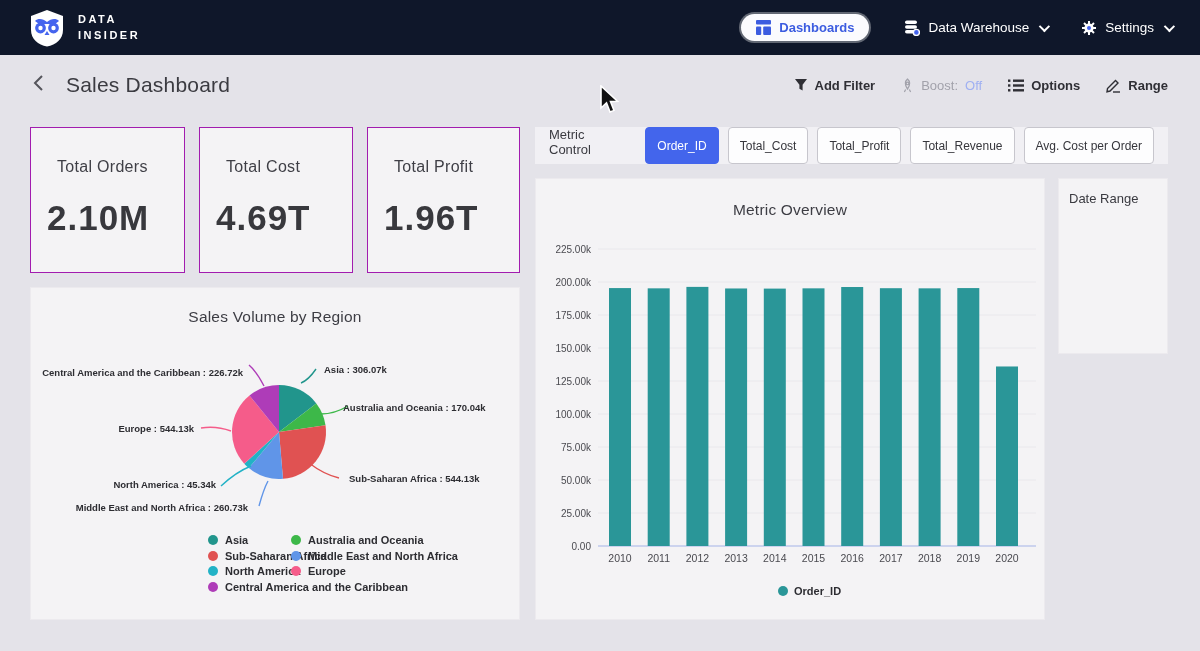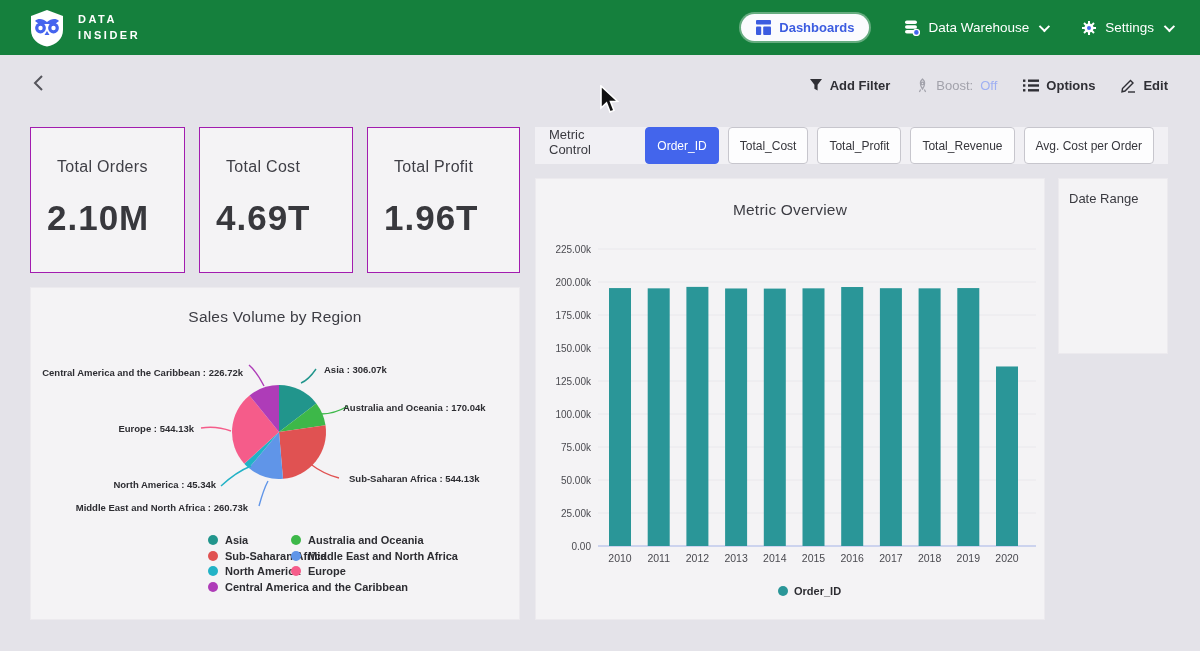--- a/index.html
+++ b/index.html
@@ -1,21 +1,21 @@
 <!DOCTYPE html>
 <html><head>
 <meta charset="utf-8">
 <style>
   * { margin:0; padding:0; box-sizing:border-box; }
   html,body { width:1200px; height:651px; overflow:hidden; }
   body { font-family:"Liberation Sans", sans-serif; background:#e4e3e9; position:relative; }
 
   
   .navbar { position:absolute; left:0; top:0; width:1200px; height:55px;
-            background:#15803d; display:flex; align-items:center; padding:0 28px; color:#fff; }
+            background:#0f172a; display:flex; align-items:center; padding:0 28px; color:#fff; }
   .brand { display:flex; align-items:center; gap:12px; }
   .brand-text { font-size:11px; font-weight:bold; letter-spacing:2.5px; line-height:1.45; }
   .nav-right { margin-left:auto; display:flex; align-items:center; gap:34px;padding-left:39px; }
   .nav-pill { background:#fbfbfe; border-radius:16px; padding:6px 15px; display:flex;
               align-items:center; gap:8px; color:#3c5ce0; font-size:13px; font-weight:bold;
               box-shadow:0 0 0 2px rgba(255,255,255,.35); cursor:pointer; }
   .nav-item { display:flex; align-items:center; gap:8px; font-size:13.5px; cursor:pointer; }
   .chev { width:8px; height:8px; border-right:2px solid #fff; border-bottom:2px solid #fff;
           transform:rotate(45deg) translateY(-2px); margin-left:2px; }
 
@@ -125,20 +125,21 @@
     </div>
   </div>
 </div>
 
 <div class="subheader">
   <span class="back-btn">
     <svg width="12" height="18" viewBox="0 0 12 18">
       <polyline points="10,2 3,9 10,16" fill="none" stroke="#55555c" stroke-width="2"></polyline>
     </svg>
   </span>
+  <span class="page-title">Sales Dashboard</span>
   <div class="header-actions">
     <div class="action">
       <svg width="14" height="14" viewBox="0 0 14 14">
         <path d="M1 1 H13 L8.6 6.8 V12.6 L5.4 10.8 V6.8 Z" fill="#2f2f35"></path>
       </svg>
       <span>Add Filter</span>
     </div>
     <div class="action boost">
       <svg width="13" height="15" viewBox="0 0 13 15">
         <path d="M6.5 1 C9 3 9.5 7 6.5 11 C3.5 7 4 3 6.5 1 Z" fill="none" stroke="#a2a2ab" stroke-width="1.3"></path>
@@ -159,21 +160,21 @@
             <rect x="5" y="10.1" width="11" height="2.4"></rect>
         </g>
       </svg>
       <span>Options</span>
     </div>
     <div class="action">
       <svg width="15" height="15" viewBox="0 0 15 15">
         <path d="M1.5 10.5 L9.5 2.5 L12 5 L4 13 L1 13.8 Z" fill="none" stroke="#2f2f35" stroke-width="1.4"></path>
         <line x1="7" y1="14" x2="14" y2="14" stroke="#2f2f35" stroke-width="1.4"></line>
       </svg>
-      <span>Edit</span>
+      <span>Range</span>
     </div>
   </div>
 </div>
 
 <div class="kpi-card" style="left:30px; width:155px;">
   <div class="kpi-label">Total Orders</div>
   <div class="kpi-value">2.10M</div>
 </div>
 <div class="kpi-card" style="left:199px; width:154px;">
   <div class="kpi-label">Total Cost</div>

